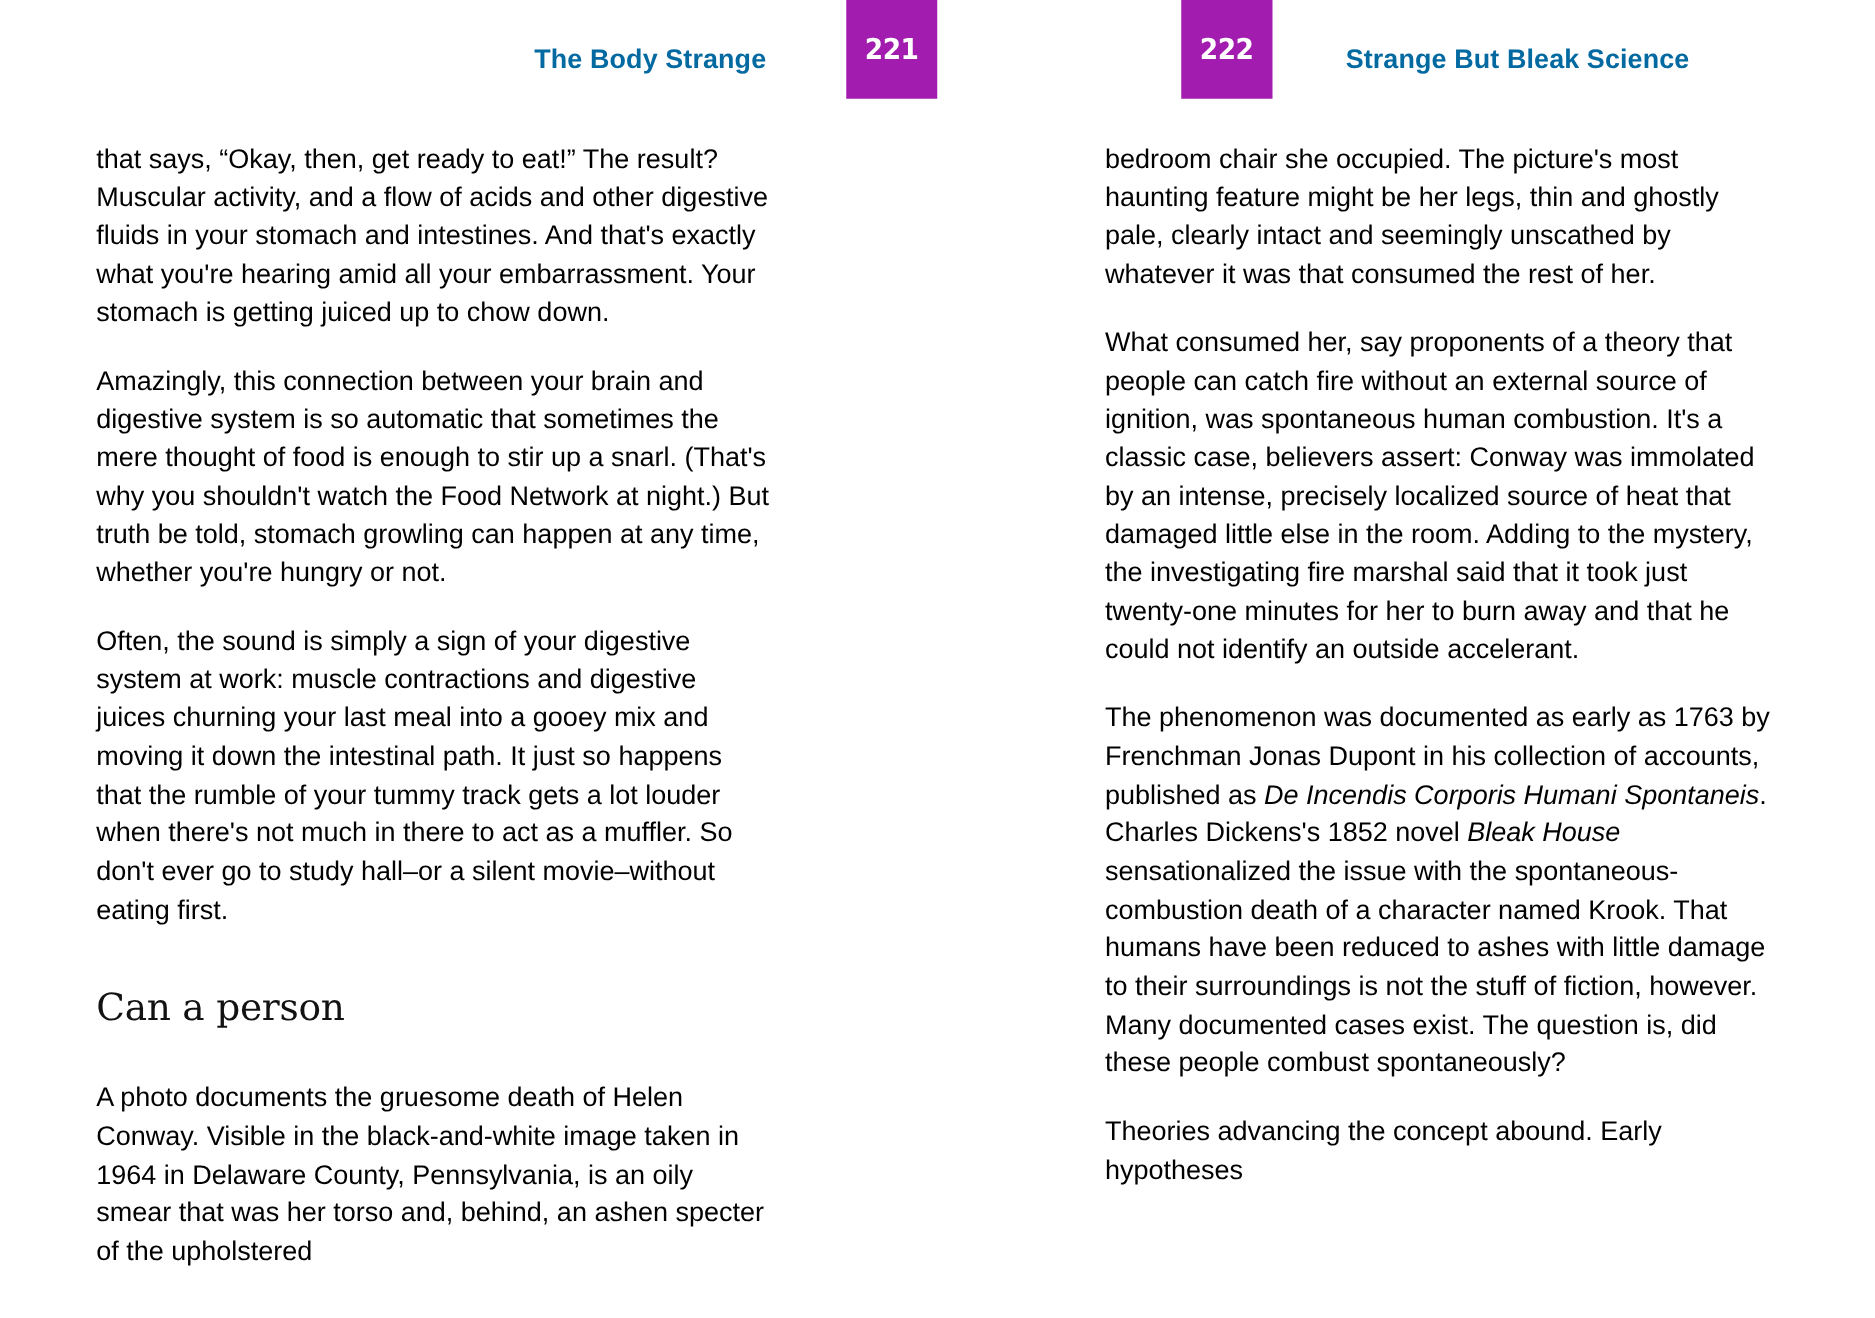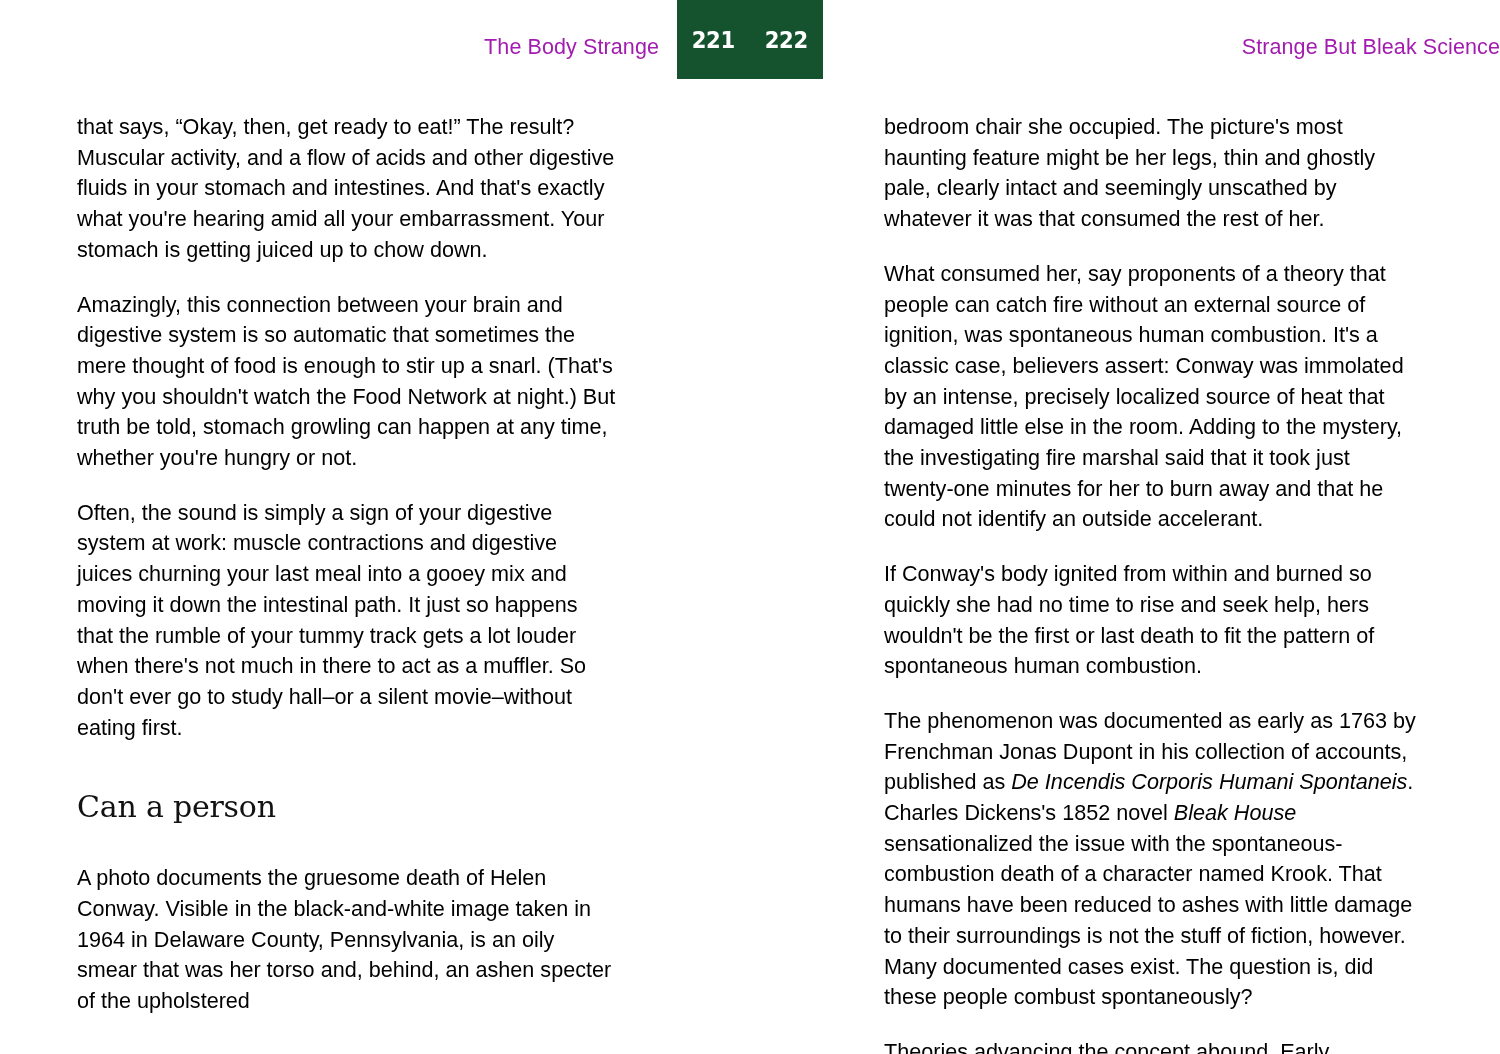--- a/index.html
+++ b/index.html
@@ -38,45 +38,46 @@
   .runhead {
     position: absolute;
     top: 0;
     left: 0;
     right: 0;
     height: 78px;
     display: flex;
     align-items: center;
   }
   .runhead.verso { justify-content: flex-end; padding-right: 0; }
-  .runhead.recto { justify-content: space-between; padding-left: 0; gap: 39px; }
+  .runhead.recto { justify-content: center; padding-left: 0; gap: 39px; }
 
   .folio-box {
     width: 73px;
     height: 80px;
-    background: #14532d;
+    background: #a21caf;
     display: flex;
     align-items: center;
     justify-content: center;
     flex: none;
+    margin-left: 46px;
   }
   .folio-num {
     color: #ffffff;
     font-family: "DejaVu Sans", sans-serif;
     font-weight: 700;
     font-size: 23px;
     letter-spacing: -0.5px;
     transform: scaleX(0.92);
     line-height: 1;
     padding-top: 2px;
   }
   .runhead-title {
     font-size: 21.5px;
-    font-weight: 400;
-    color: #a21caf;
+    font-weight: 700;
+    color: #0369a1;
     letter-spacing: 0.1px;
     white-space: nowrap;
     line-height: 1;
     padding-top: 2px;
     margin-top: 16px;
   }
   .runhead.verso .runhead-title { margin-right: 18px; }
   .runhead.recto .runhead-title { margin-left: 20px; }
 
   
@@ -157,21 +158,20 @@
       </div>
       <span class="runhead-title">Strange But Bleak Science</span>
     </div>
 
     <div class="column right">
 
       <p class="body-par">bedroom chair she occupied. The picture's most haunting feature might be her legs, thin and ghostly pale, clearly intact and seemingly unscathed by whatever it was that consumed the rest of her.</p>
 
       <p class="body-par">What consumed her, say proponents of a theory that people can catch fire without an external source of ignition, was spontaneous human combustion. It's a classic case, believers assert: Conway was immolated by an intense, precisely localized source of heat that damaged little else in the room. Adding to the mystery, the investigating fire marshal said that it took just twenty-one minutes for her to burn away and that he could not identify an outside accelerant.</p>
 
-      <p class="body-par">If Conway's body ignited from within and burned so quickly she had no time to rise and seek help, hers wouldn't be the first or last death to fit the pattern of spontaneous human combustion.</p>
 
       <p class="body-par">
         <span>The phenomenon was documented as early as 1763 by Frenchman Jonas Dupont in his collection of accounts, published as </span><em>De Incendis Corporis Humani Spontaneis</em><span>. Charles Dickens's 1852 novel </span><em>Bleak House</em><span> sensationalized the issue with the spontaneous-combustion death of a character named Krook. That humans have been reduced to ashes with little damage to their surroundings is not the stuff of fiction, however. Many documented cases exist. The question is, did these people combust spontaneously?</span>
       </p>
 
       <p class="body-par">Theories advancing the concept abound. Early hypotheses</p>
 
     </div>
   </div>
 

